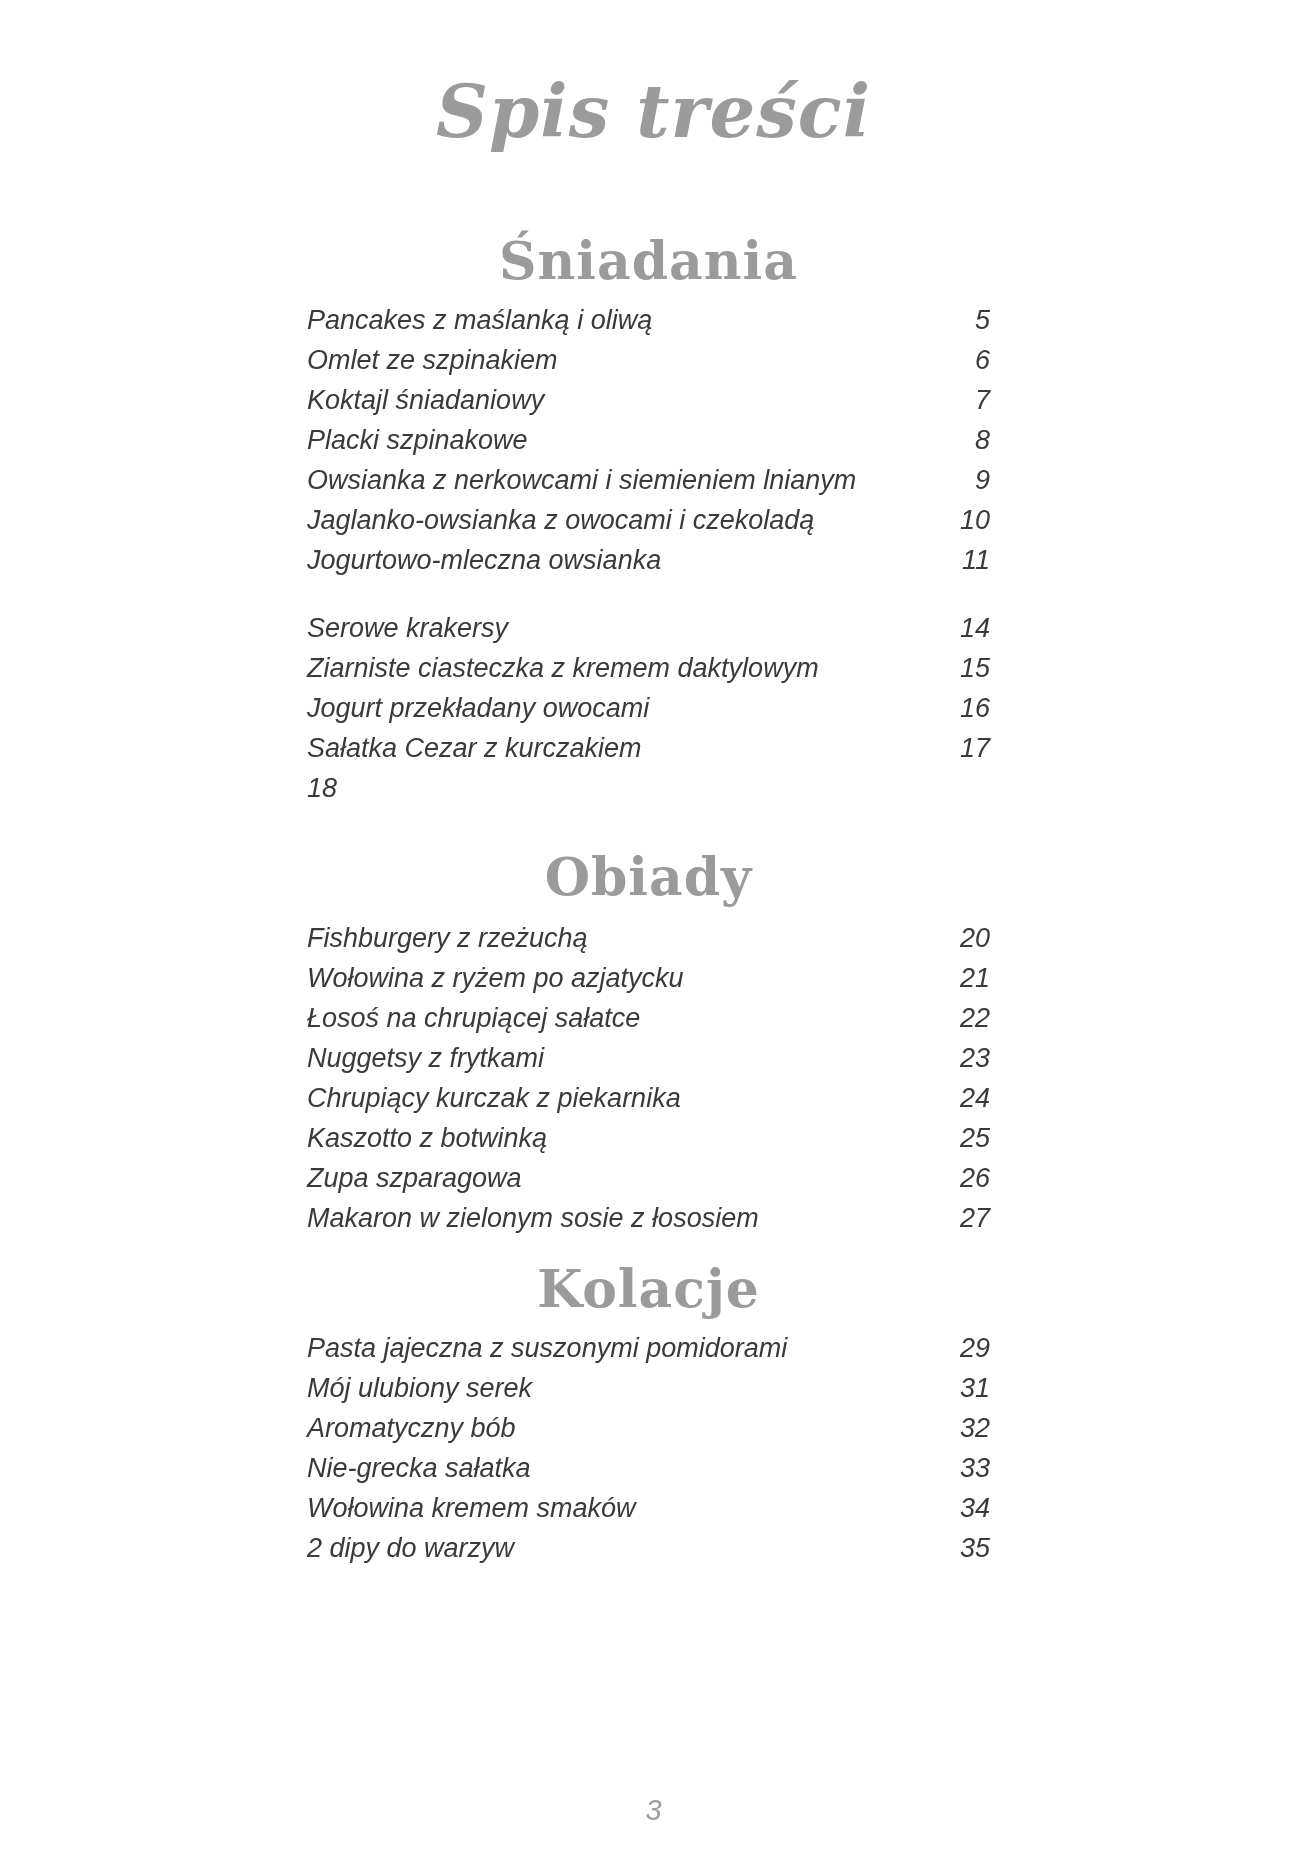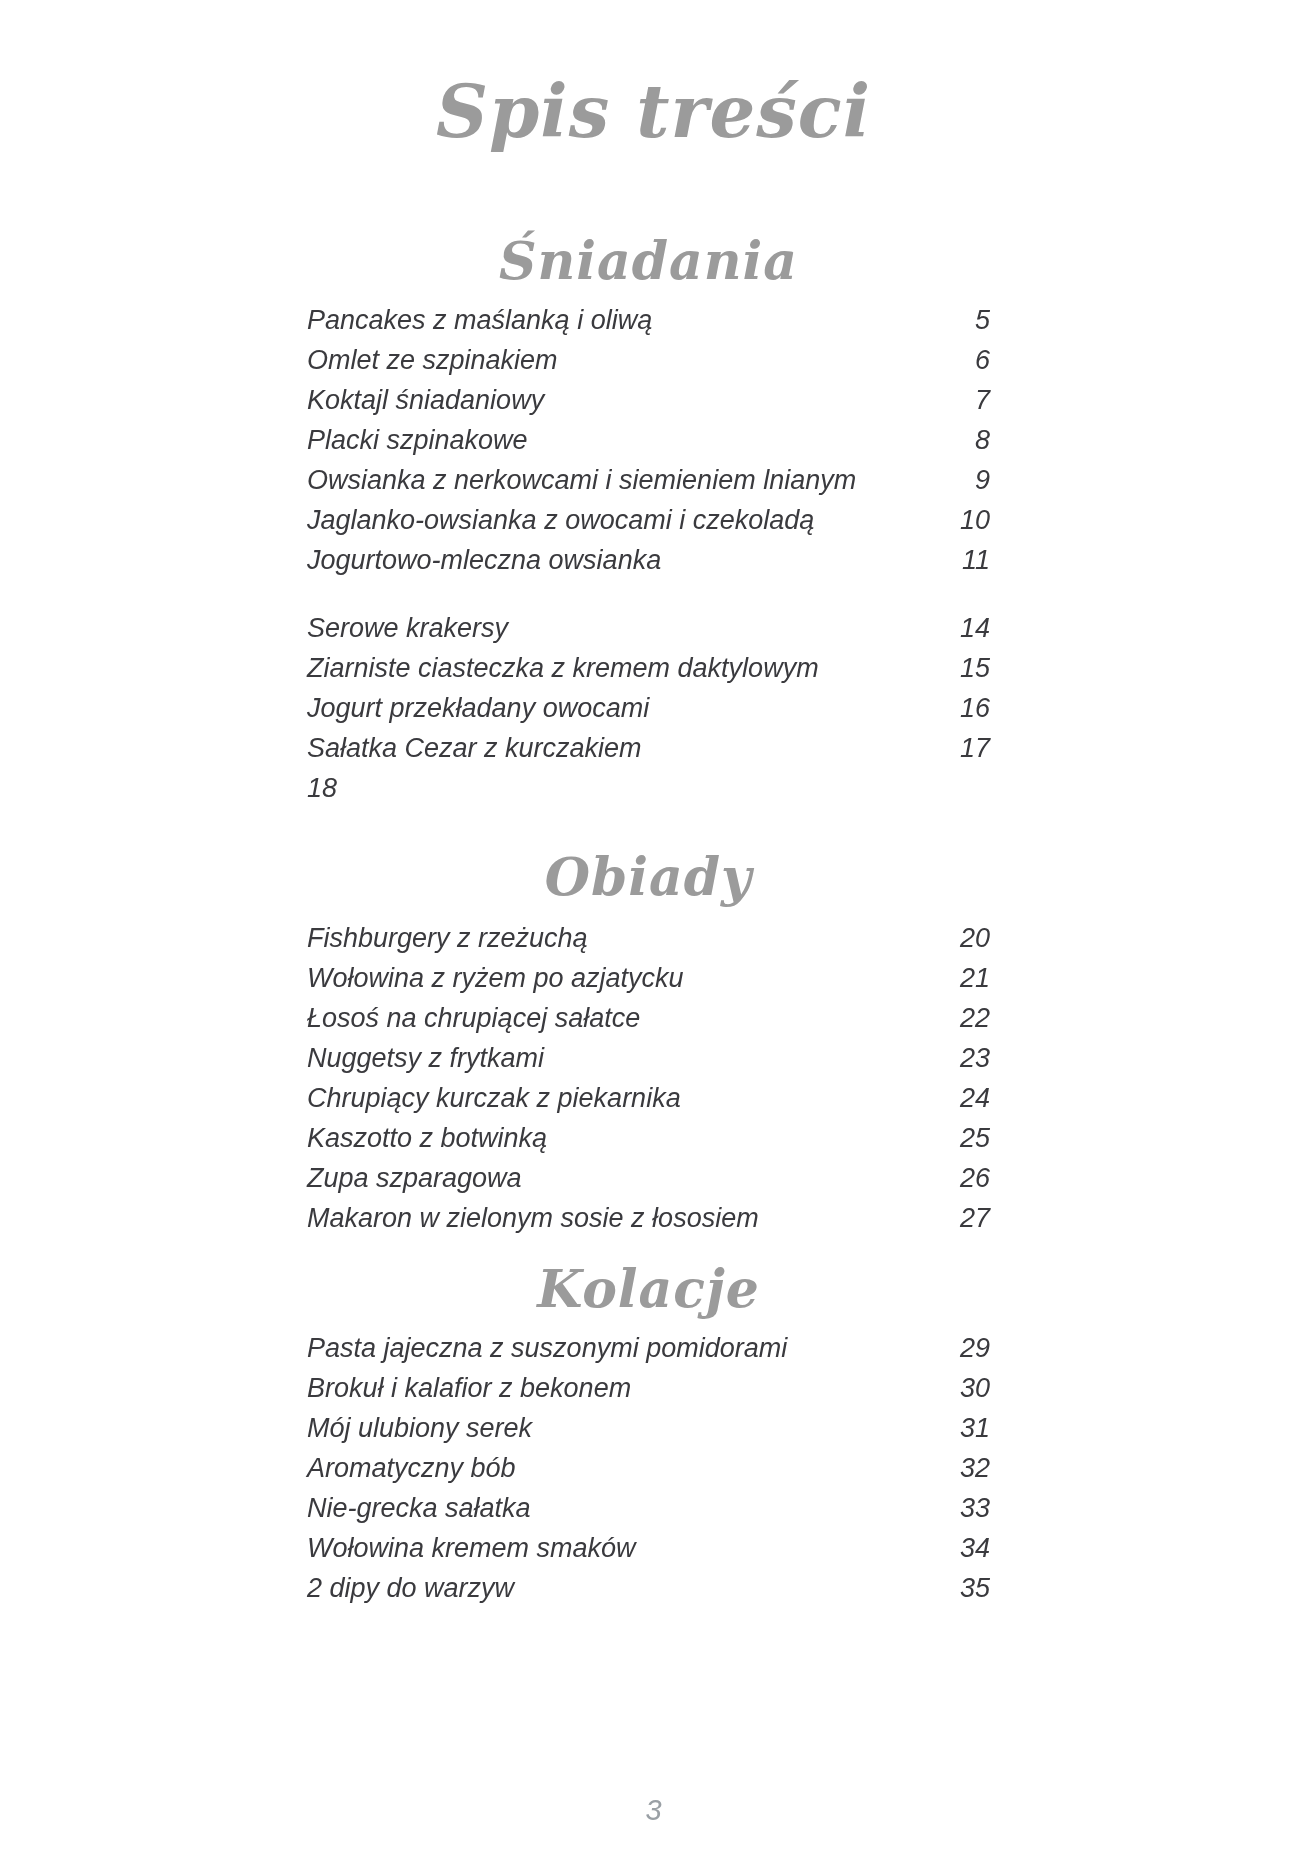--- a/index.html
+++ b/index.html
@@ -31,21 +31,20 @@
   }
   .toc {
     position: absolute;
     left: 307px;
     top: 0;
     width: 683px;
   }
   .section-heading {
     text-align: center;
     font-family: "DejaVu Serif", serif;
-    font-style: italic;
     font-weight: 600;
     font-size: 52px;
     line-height: 78px;
     color: #9b9b9b;
     letter-spacing: 1px;
   }
   .toc > .section:nth-of-type(1) { margin-top: 222px; }
   .toc > .section:nth-of-type(2) { margin-top: 28px; }
   .toc > .section:nth-of-type(2) .items { margin-top: 4px; }
   .toc > .section:nth-of-type(3) { margin-top: 30px; }
@@ -198,24 +197,20 @@
   </div>
 
   <div class="section">
     <div class="section-heading">Kolacje</div>
     <div class="items">
   <div class="row">
     <span class="label">Pasta jajeczna z suszonymi pomidorami</span>
     <span class="pagenum">29</span>
   </div>
 
-  <div class="row">
-    <span class="label">Brokuł i kalafior z bekonem</span>
-    <span class="pagenum">30</span>
-  </div>
 
   <div class="row">
     <span class="label">Mój ulubiony serek</span>
     <span class="pagenum">31</span>
   </div>
 
   <div class="row">
     <span class="label">Aromatyczny bób</span>
     <span class="pagenum">32</span>
   </div>

